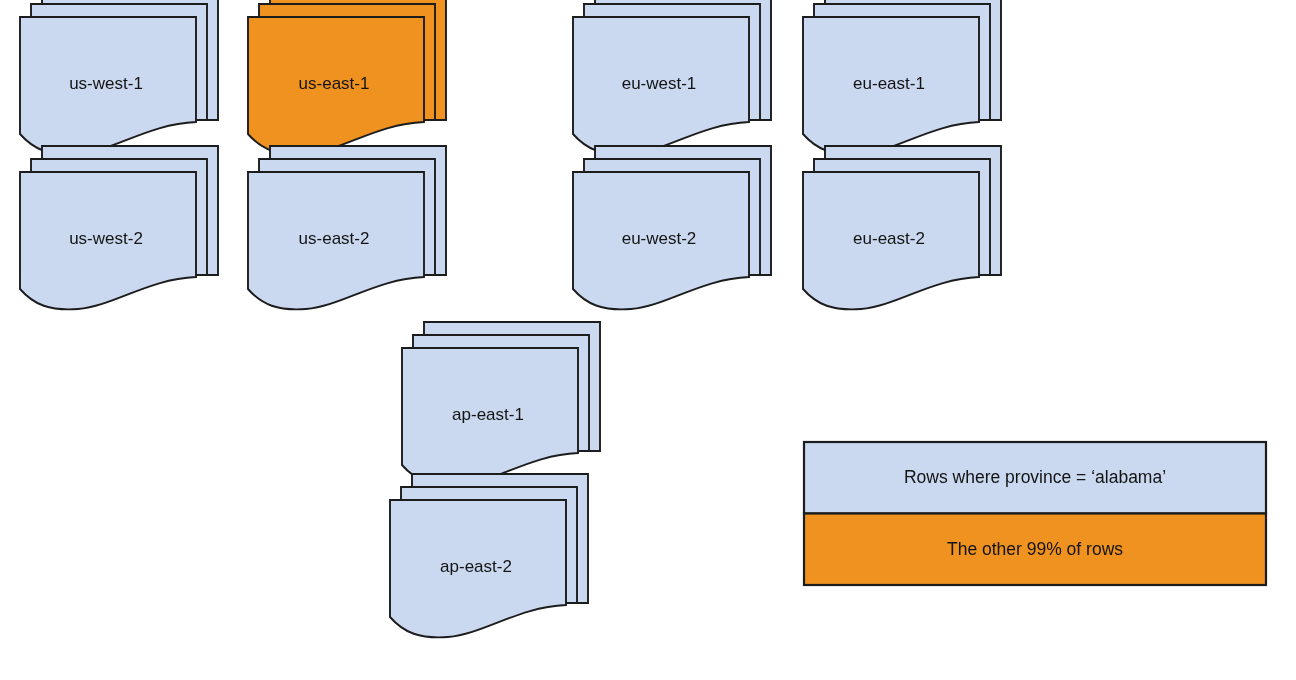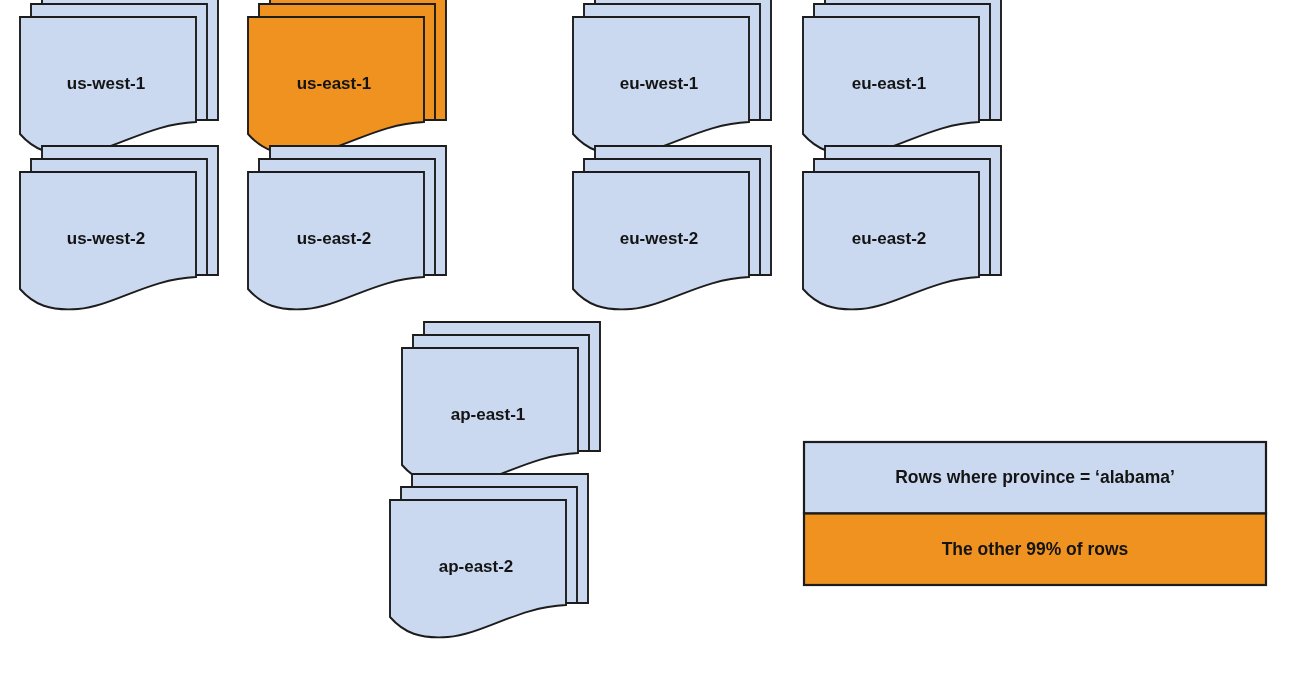--- a/index.html
+++ b/index.html
@@ -14,21 +14,20 @@
     font-family: "Liberation Sans", sans-serif;
     position: relative;
     overflow: hidden;
   }
   #diagram-root {
     position: absolute;
     left: 0;
     top: 0;
     width: 1296px;
     height: 523px;
-    font-weight: bold;
   }
   .stack-label {
     font-family: "Liberation Sans", sans-serif;
     font-size: 17px;
     fill: #141414;
     text-anchor: middle;
     dominant-baseline: middle;
     paint-order: stroke;
   }
   .legend-label {

